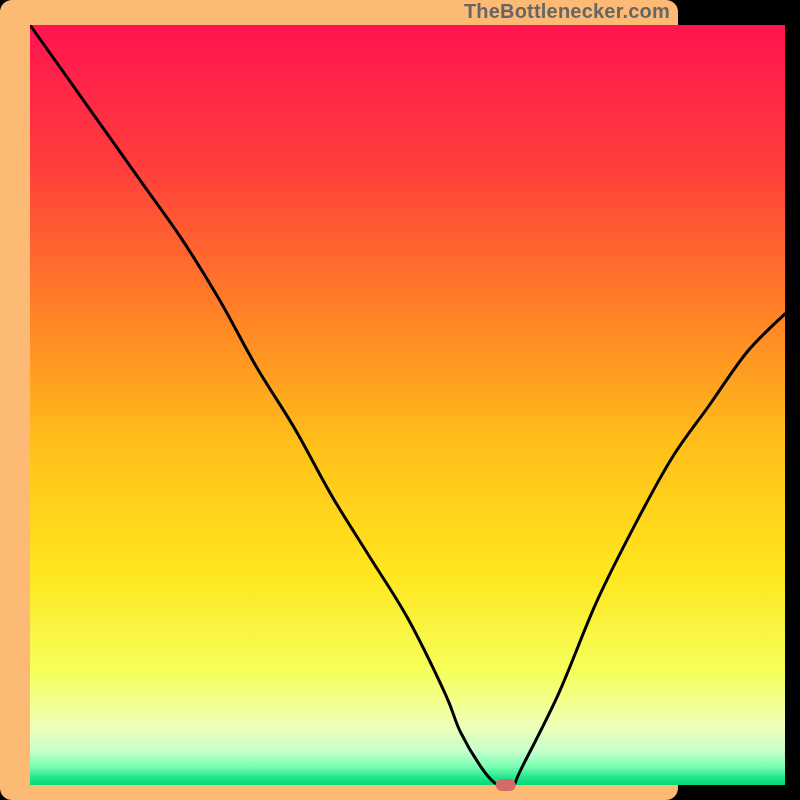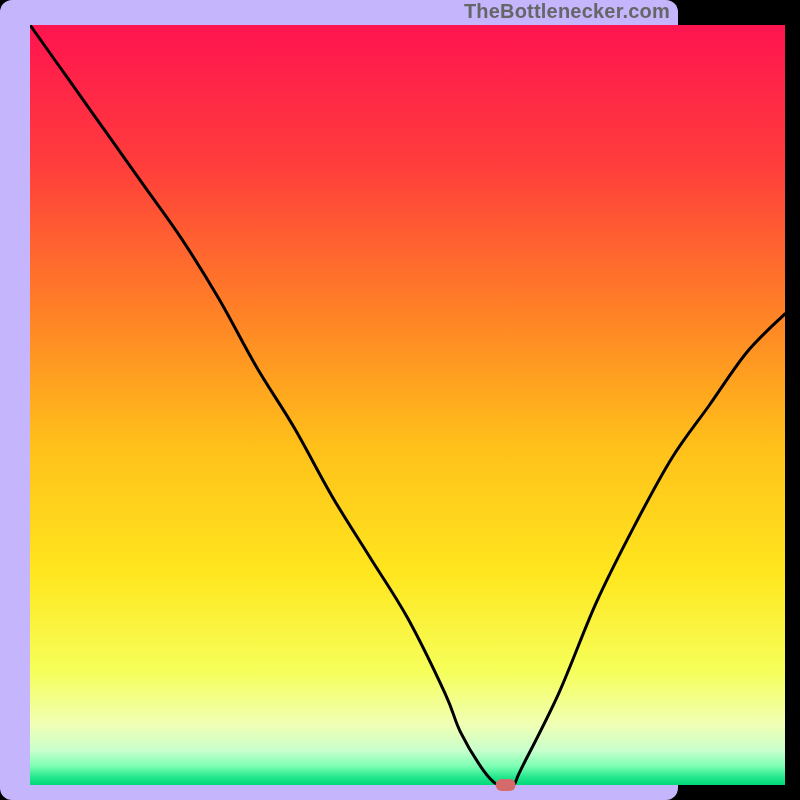--- a/index.html
+++ b/index.html
@@ -8,21 +8,21 @@
     width: 800px;
     height: 800px;
     background: #000;
     overflow: hidden;
     font-family: Arial, Helvetica, sans-serif;
   }
   .frame {
     position: relative;
     width: 678px;
     height: 800px;
-    background: #c4b5fd;
+    background: #fdba74;
     border-radius: 12px;
   }
   .attribution {
     position: absolute;
     top: 0;
     right: 8px;
     color: #666;
     font-size: 20px;
     font-weight: bold;
     letter-spacing: 0.2px;

